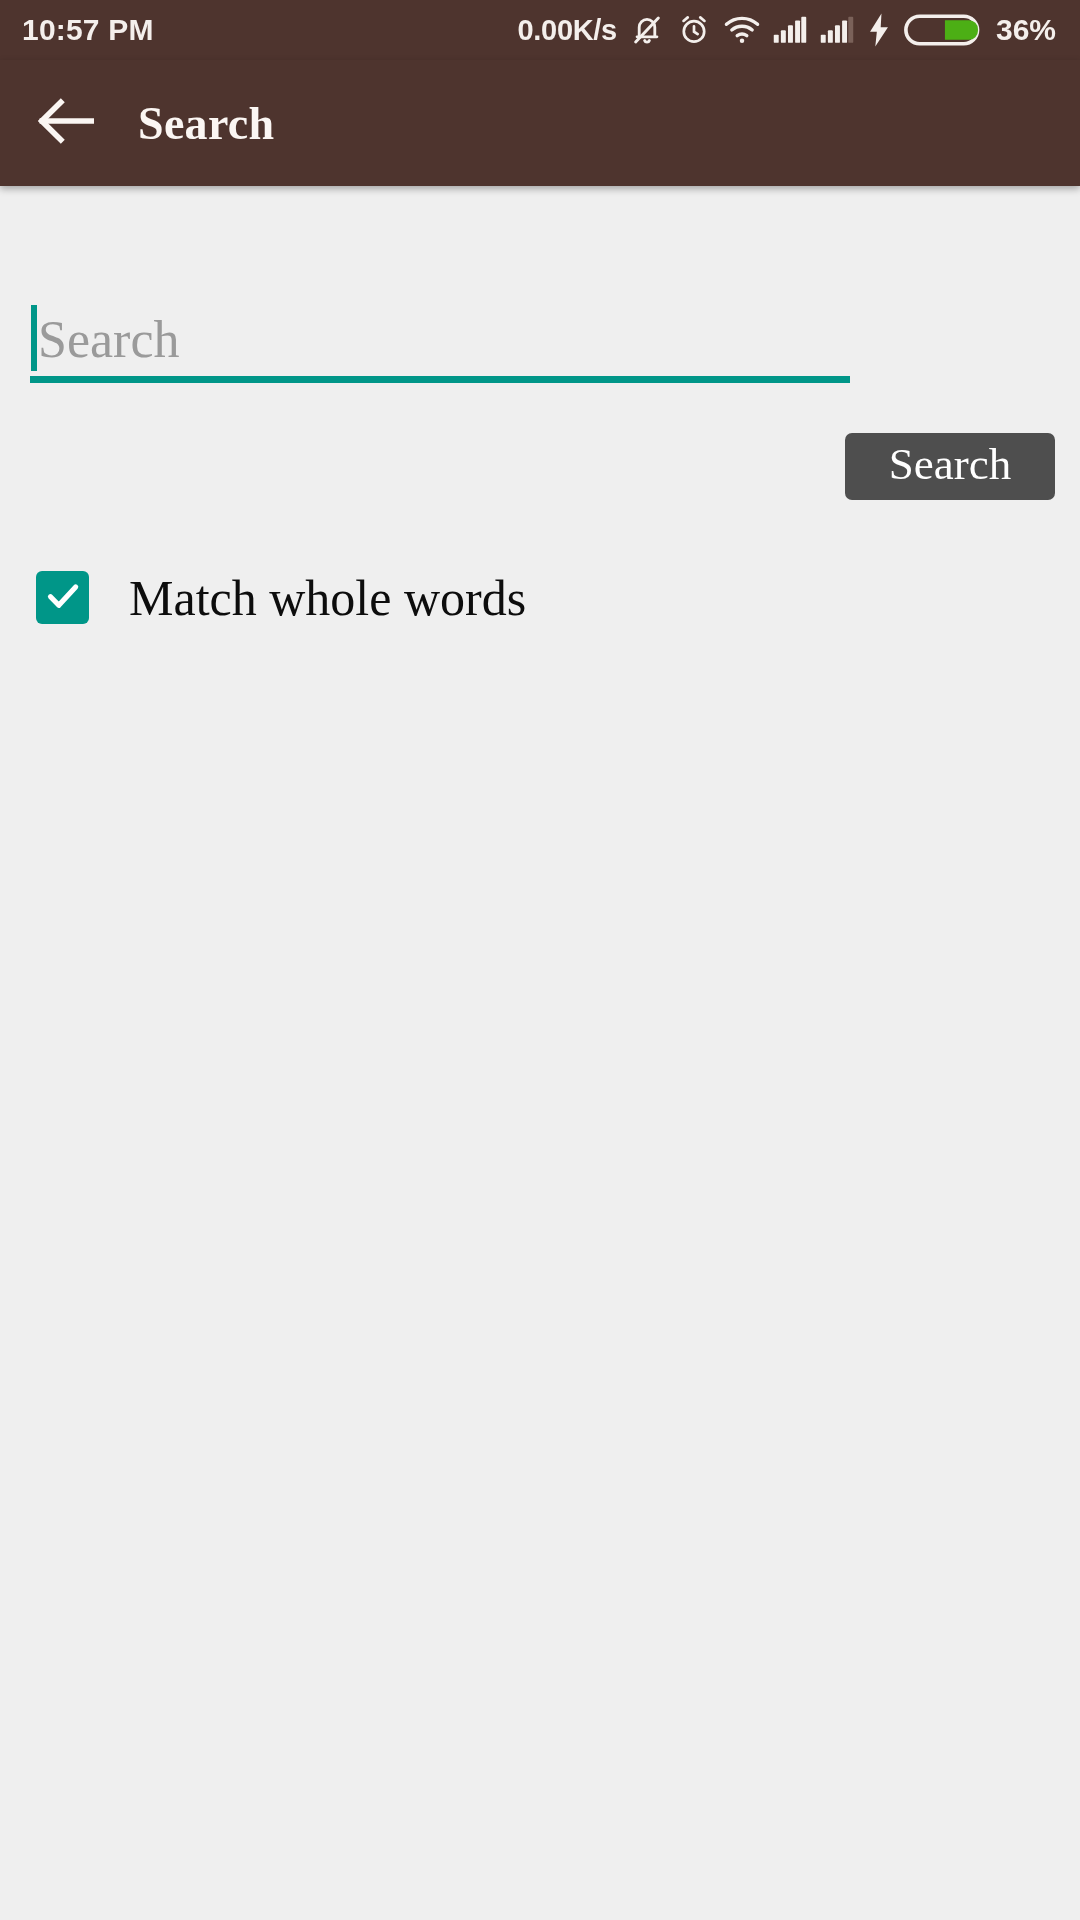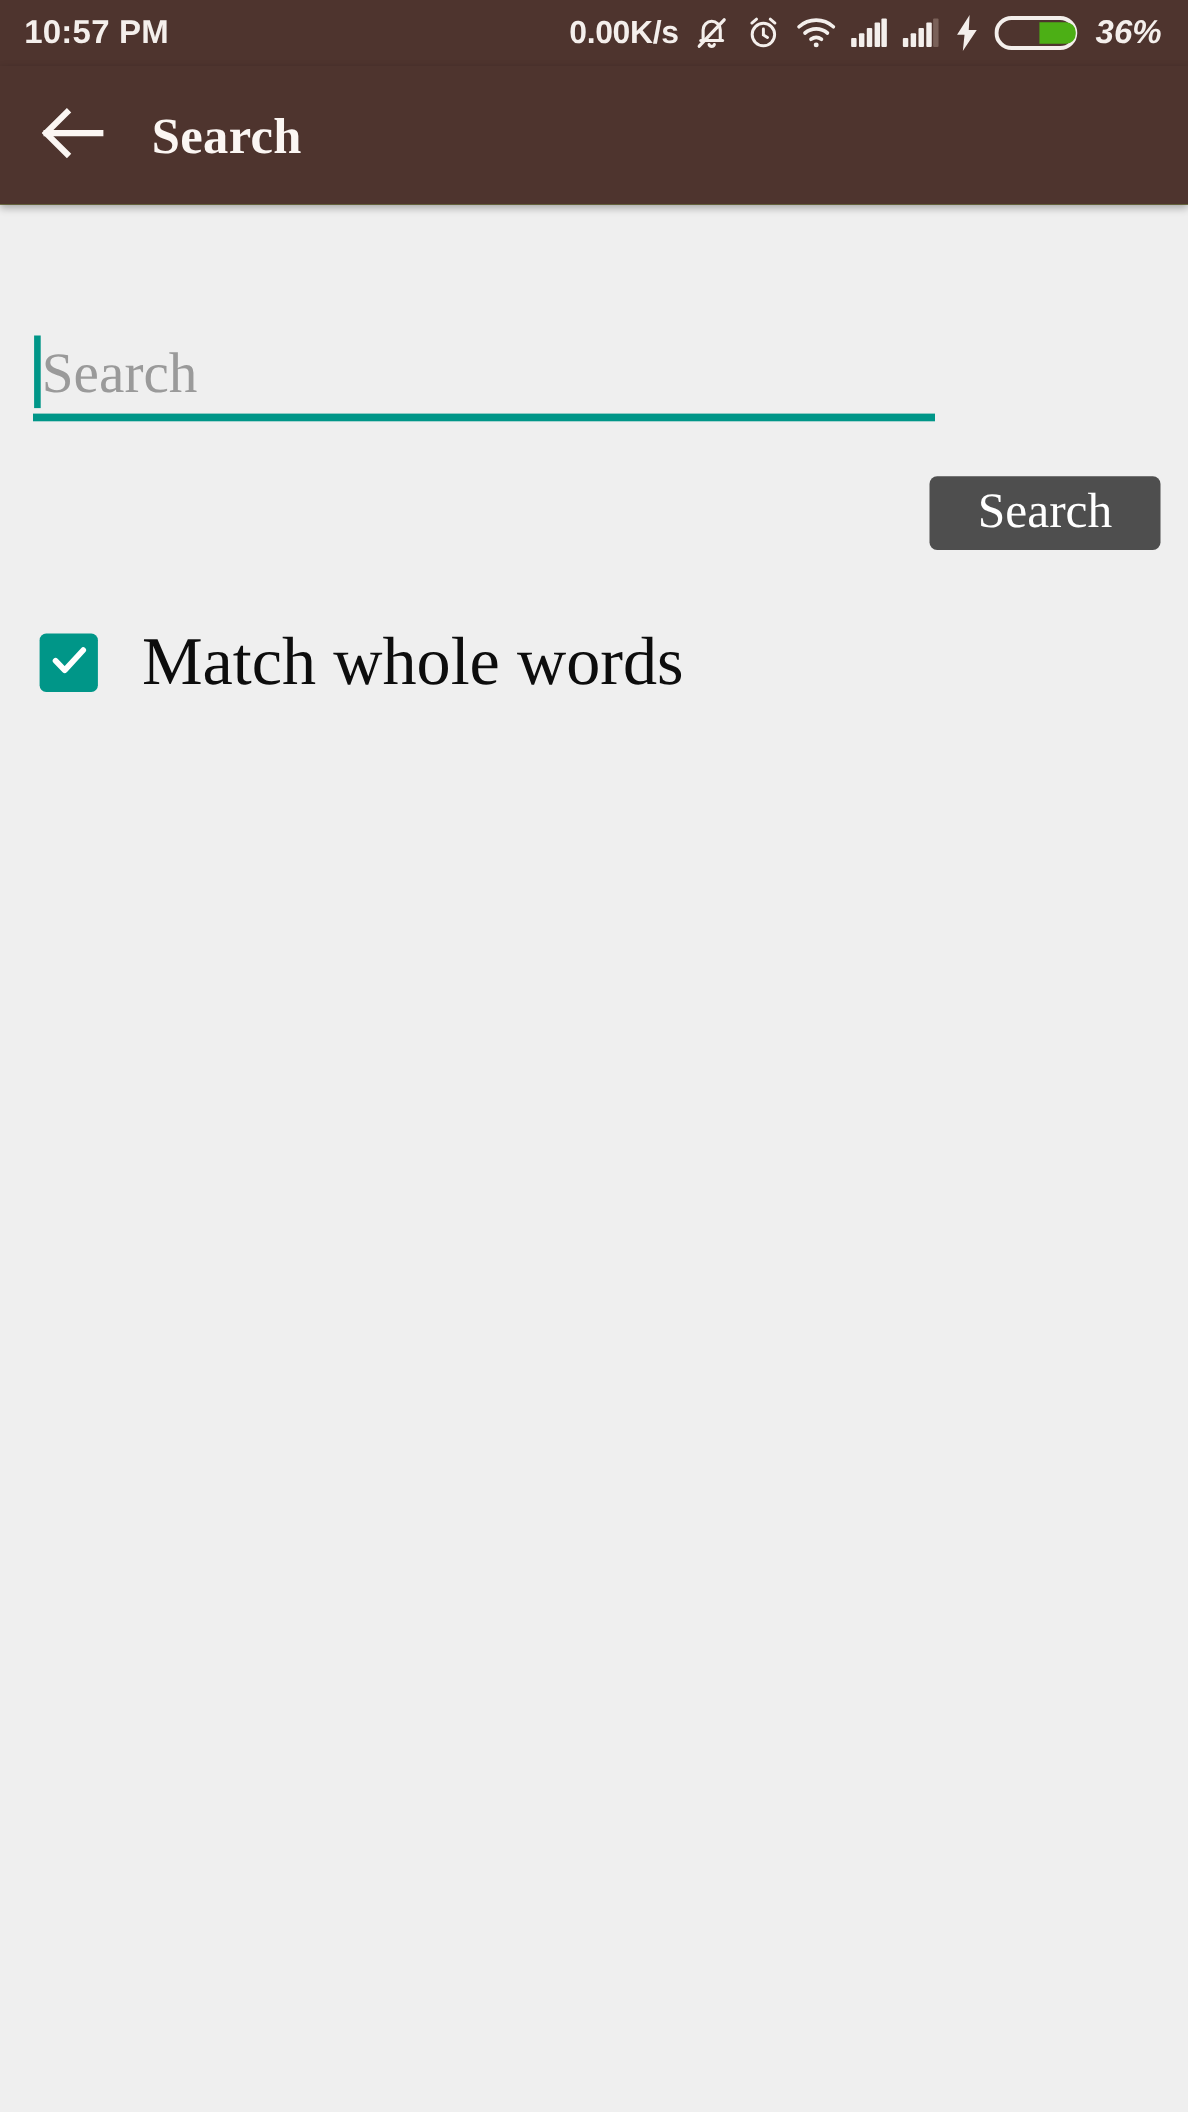--- a/index.html
+++ b/index.html
@@ -2,35 +2,35 @@
 <html><head>
 <meta charset="utf-8">
 <style>
   * { margin:0; padding:0; box-sizing:border-box; }
   html, body {
     width:1080px; height:1920px;
     background:#efefef;
     font-family:"Liberation Serif", serif;
     overflow:hidden;
   }
-  #screen { position:relative; width:1080px; height:1920px; background:#84cc16; }
+  #screen { position:relative; width:1080px; height:1920px; background:#fef9c3; }
 
   
   .statusbar{
     position:absolute; left:0; top:0; width:1080px; height:60px;
     background:#4E342E; color:#f2ebe8;
     display:flex; align-items:center; justify-content:space-between;
     padding:0 24px 0 22px;
     font-family:"Liberation Sans", sans-serif;
   }
   .sb-time{ font-size:30px; font-weight:700; letter-spacing:.2px; color:#f4efec; }
   .sb-right{ display:flex; align-items:center; gap:13px;justify-content:space-between; }
   .sb-net{ font-size:29px; font-weight:700; color:#f4efec; letter-spacing:-.3px; }
   .sb-icon{ display:inline-flex; align-items:center; justify-content:center; }
-  .sb-batt-pct{ font-size:30px; font-weight:700; color:#f4efec; margin-left:3px;font-style:italic; }
+  .sb-batt-pct{ font-size:30px; font-weight:700; color:#f4efec; margin-left:3px; }
 
   
   .appbar{
     position:absolute; left:0; top:60px; width:1080px; height:126px;
     background:#4E342E;
     display:flex; align-items:center;
     box-shadow:0 3px 7px rgba(0,0,0,.30);
     z-index:3;
   }
   .back-btn{
@@ -80,21 +80,21 @@
     position:absolute; left:36px; top:385px;
     display:flex; align-items:center; cursor:pointer;
   }
   .checkbox{
     width:53px; height:53px; border-radius:6px; background:#009688;
     display:flex; align-items:center; justify-content:center; flex:0 0 auto;
   }
   .check-label{
     margin-left:40px;
     font-family:"Liberation Serif", serif;
-    font-size:62px; color:#0d0d0d; line-height:1;
+    font-size:50px; color:#0d0d0d; line-height:1;
   }
 </style>
 </head>
 <body>
 
 <div id="screen">
 
   <div class="statusbar">
     <div class="sb-time">10:57 PM</div>
     <div class="sb-right">

